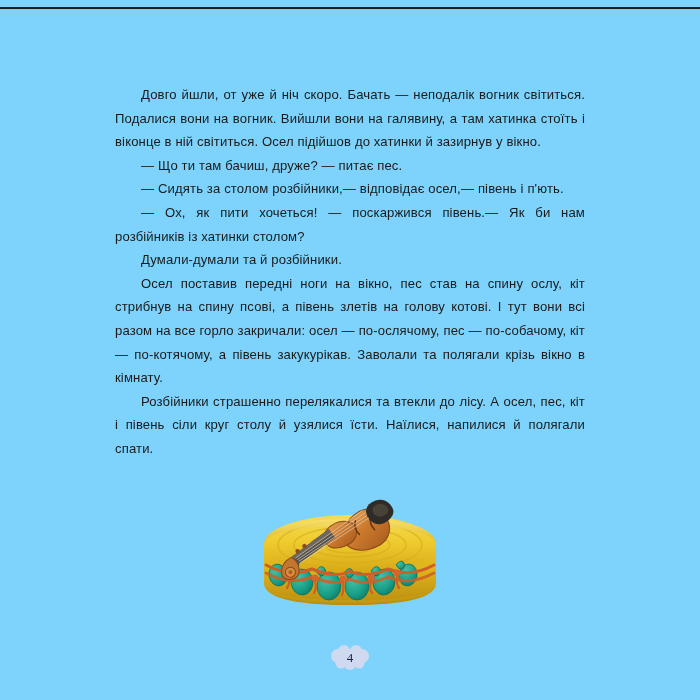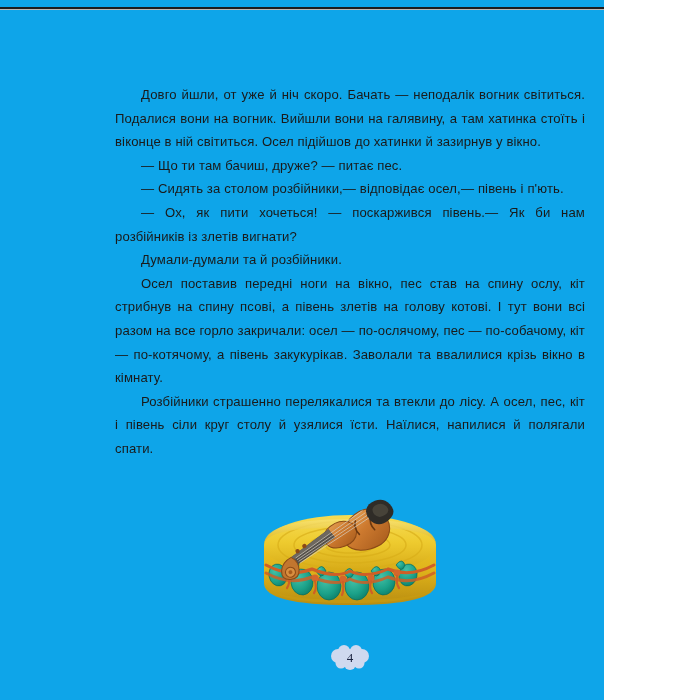--- a/index.html
+++ b/index.html
@@ -3,23 +3,23 @@
 <meta charset="utf-8">
 <title>Book Page</title>
 <style>
   html, body {
     margin: 0;
     padding: 0;
     background: #ffffff;
   }
   .page {
     position: relative;
-    width: 604px;
+    width: 700px;
     height: 700px;
-    background: #0ea5e9;
+    background: #7dd3fc;
     overflow: hidden;
     font-family: "Liberation Sans", sans-serif;
   }
 
   
   .top-rule {
     position: absolute;
     top: 7px;
     left: 0;
     width: 700px;
@@ -111,23 +111,23 @@
 
 <div class="page">
 
   <div class="top-rule"></div>
   <div class="top-rule-soft"></div>
 
   <div class="text-column">
     <p class="para">Довго йшли, от уже й ніч скоро. Бачать — неподалік вогник світиться. Подалися вони на вогник. Вийшли вони на галявину, а там хатинка стоїть і віконце в ній світиться. Осел підійшов до хатинки й зазирнув у вікно.</p>
     <p class="para dialogue-short">— Що ти там бачиш, друже? — питає пес.</p>
     <p class="para">— Сидять за столом розбійники,— відповідає осел,— півень і п'ють.</p>
-    <p class="para">— Ох, як пити хочеться! — поскаржився півень.— Як би нам розбійників із злетів вигнати?</p>
+    <p class="para">— Ох, як пити хочеться! — поскаржився півень.— Як би нам розбійників із хатинки столом?</p>
     <p class="para dialogue-short">Думали-думали та й розбійники.</p>
-    <p class="para">Осел поставив передні ноги на вікно, пес став на спину ослу, кіт стрибнув на спину псові, а півень злетів на голову котові. І тут вони всі разом на все горло закричали: осел — по-ослячому, пес — по-собачому, кіт — по-котячому, а півень закукурікав. Заволали та ввалилися крізь вікно в кімнату.</p>
+    <p class="para">Осел поставив передні ноги на вікно, пес став на спину ослу, кіт стрибнув на спину псові, а півень злетів на голову котові. І тут вони всі разом на все горло закричали: осел — по-ослячому, пес — по-собачому, кіт — по-котячому, а півень закукурікав. Заволали та полягали крізь вікно в кімнату.</p>
     <p class="para">Розбійники страшенно перелякалися та втекли до лісу. А осел, пес, кіт і півень сіли круг столу й узялися їсти. Наїлися, напилися й полягали спати.</p>
   </div>
 
   <div class="illustration">
     <svg viewBox="0 0 200 135" xmlns="http://www.w3.org/2000/svg" aria-hidden="true">
       <defs>
         <linearGradient id="gTop" x1="0" y1="0" x2="0" y2="1">
           <stop offset="0%" stop-color="#f6dc55"></stop>
           <stop offset="45%" stop-color="#eecb2f"></stop>
           <stop offset="100%" stop-color="#d4a615"></stop>

